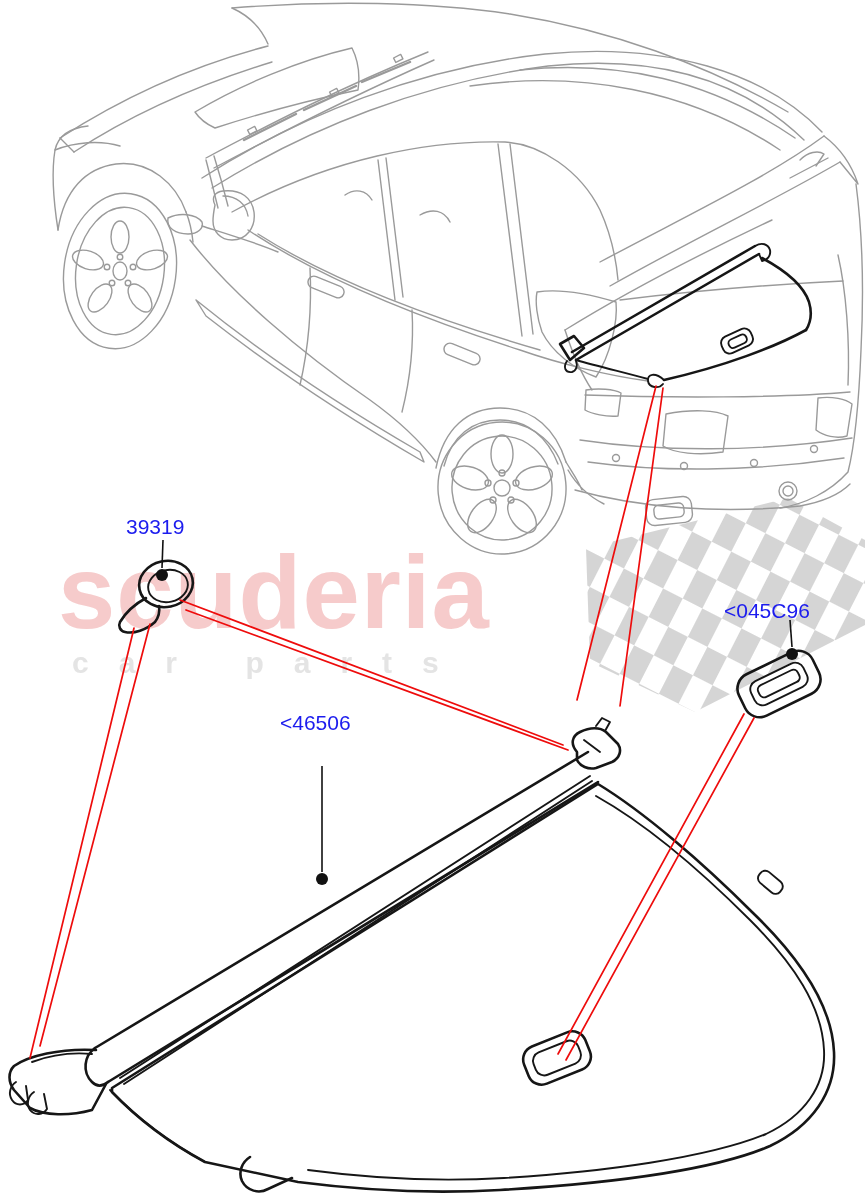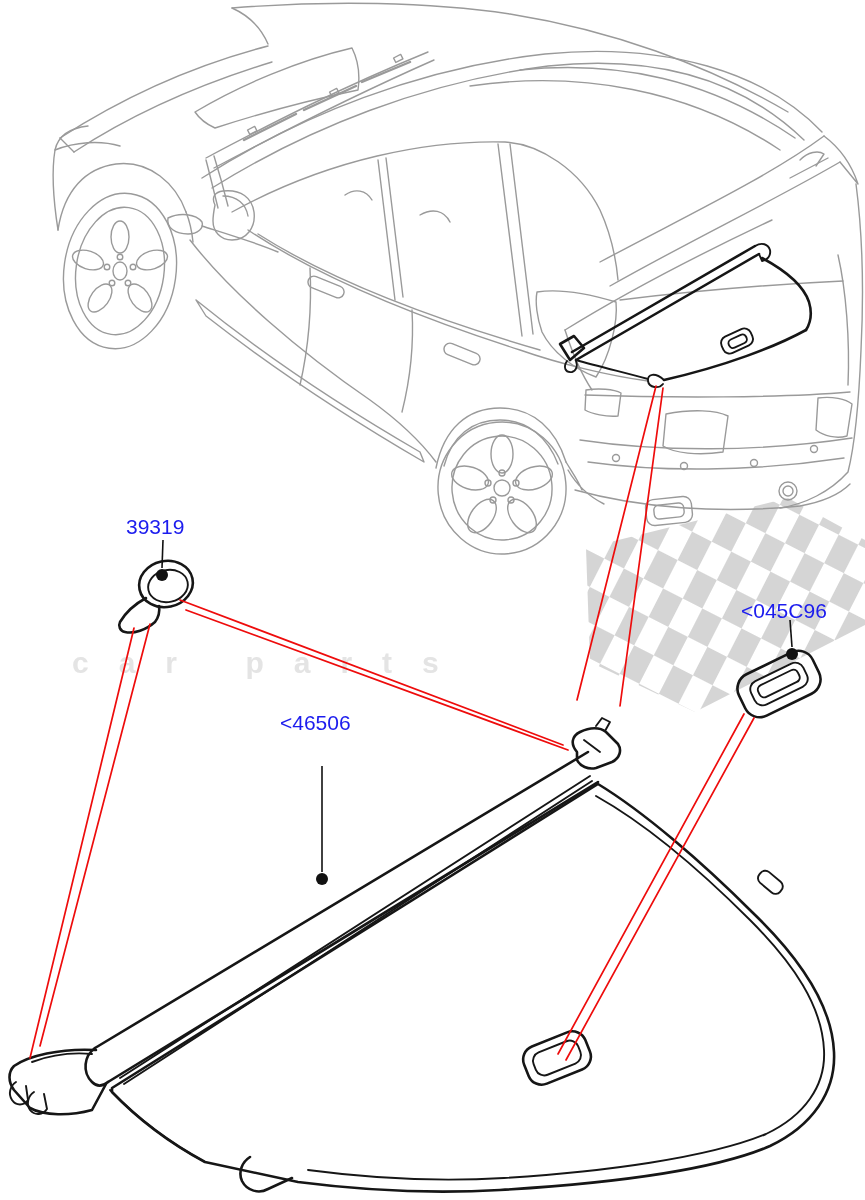--- a/index.html
+++ b/index.html
@@ -22,20 +22,21 @@
   .chk{fill:var(--checker-gray);}
   
   .part-label{position:absolute;z-index:2;color:var(--label-blue);font-size:21px;
               line-height:22px;cursor:pointer;white-space:nowrap;}
 </style>
 </head>
 <body>
 
 <div class="canvas">
 
+  <div class="wm-brand">scuderia</div>
   <div class="wm-tag">car parts</div>
 
   <svg class="diagram" width="865" height="1200" viewBox="0 0 865 1200">
 
     <g>
       <defs>
         <pattern id="chk" width="44" height="44" patternUnits="userSpaceOnUse" patternTransform="rotate(27) scale(1,1.45)">
           <rect class="chk" width="22" height="22"></rect>
           <rect class="chk" x="22" y="22" width="22" height="22"></rect>
         </pattern>
@@ -239,15 +240,15 @@
         <circle class="dot" cx="322" cy="879" r="6"></circle>
     </g>
     <g>
       <line class="ll" x1="790" y1="620" x2="792" y2="647"></line>
         <circle class="dot" cx="792" cy="654" r="6"></circle>
     </g>
   </svg>
 
   <div class="part-label" style="left:126px;top:516px">39319</div>
   <div class="part-label" style="left:280px;top:712px">&lt;46506</div>
-  <div class="part-label" style="left:741px;top:600px">&lt;045C96</div>
+  <div class="part-label" style="left:724px;top:600px">&lt;045C96</div>
 
 </div>
 
 </body></html>

